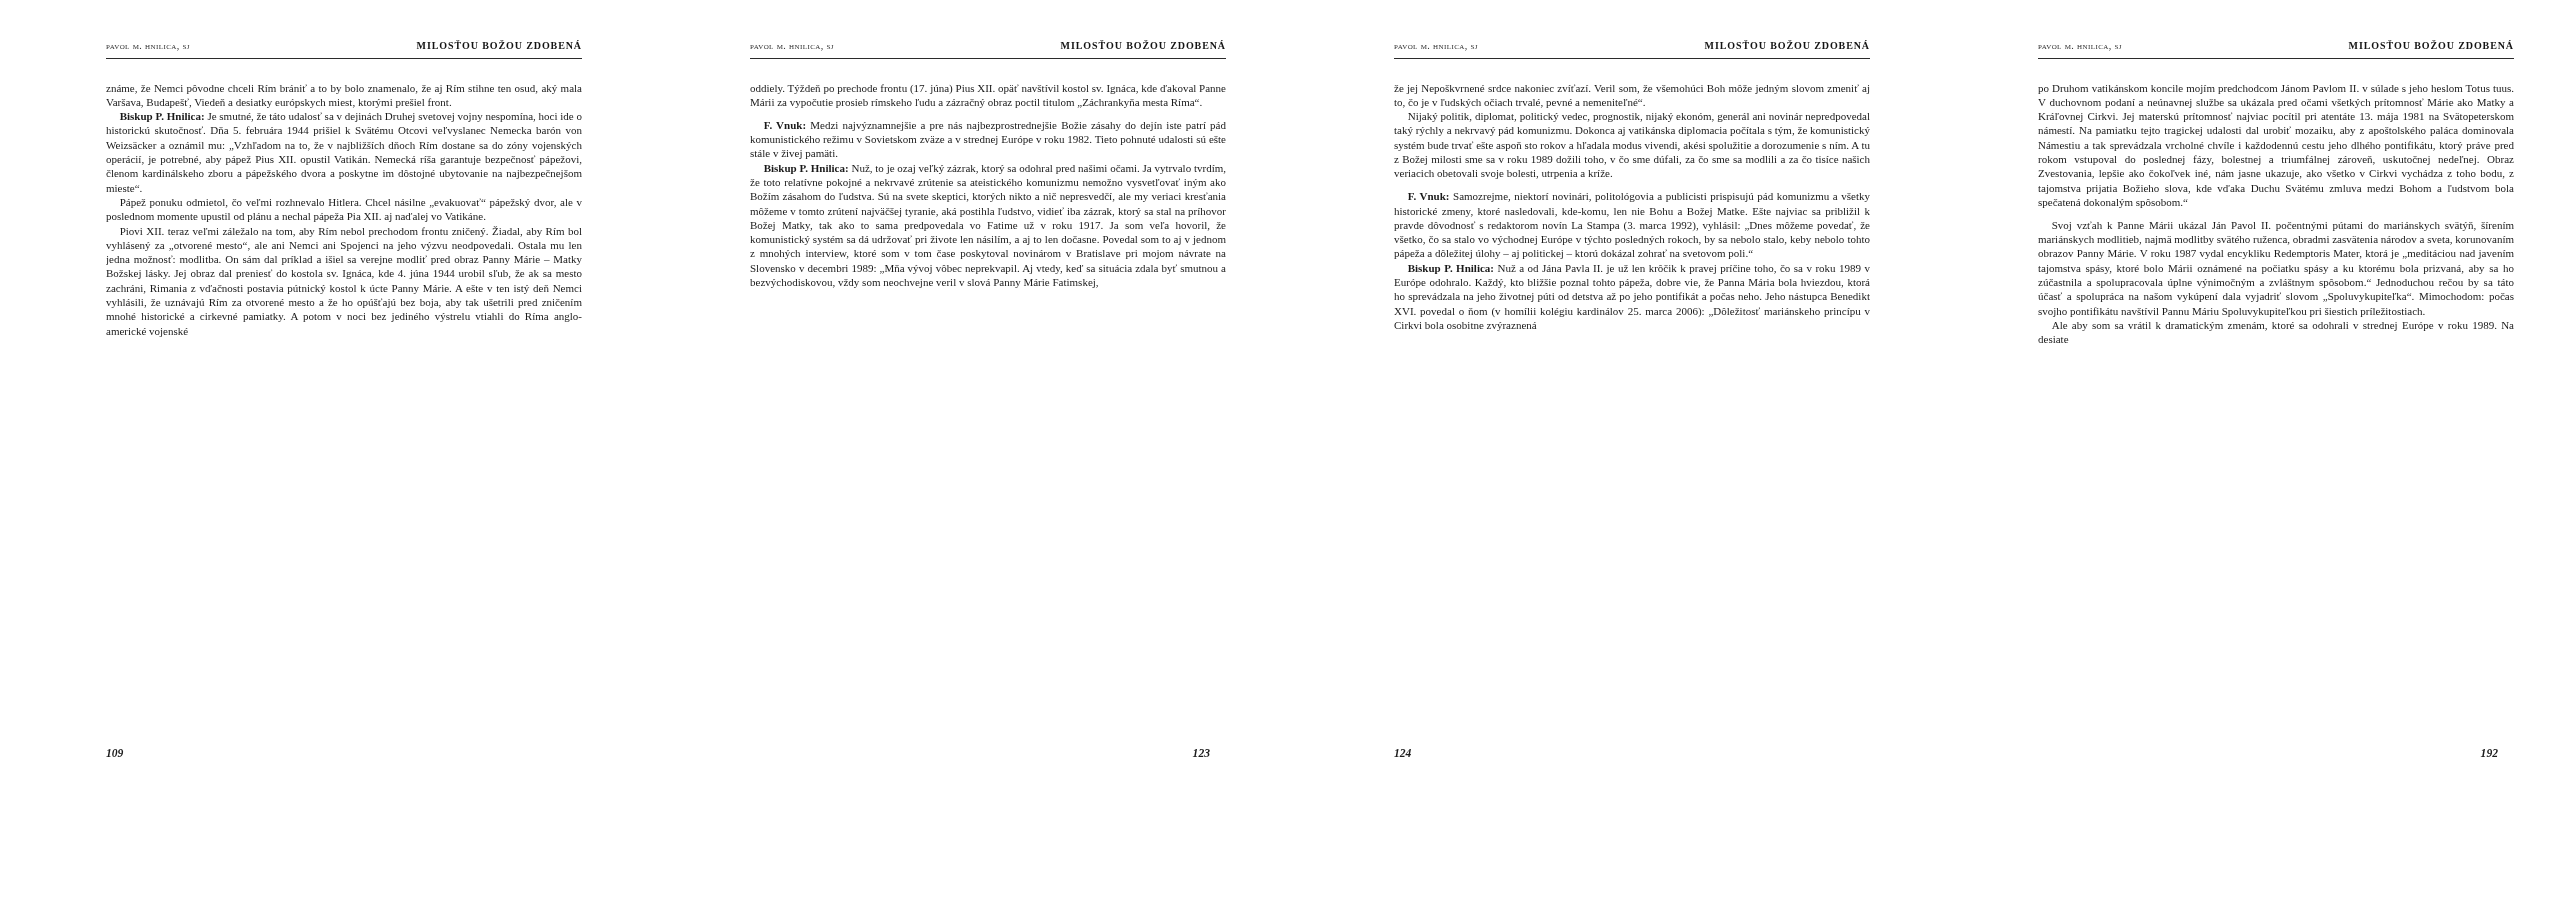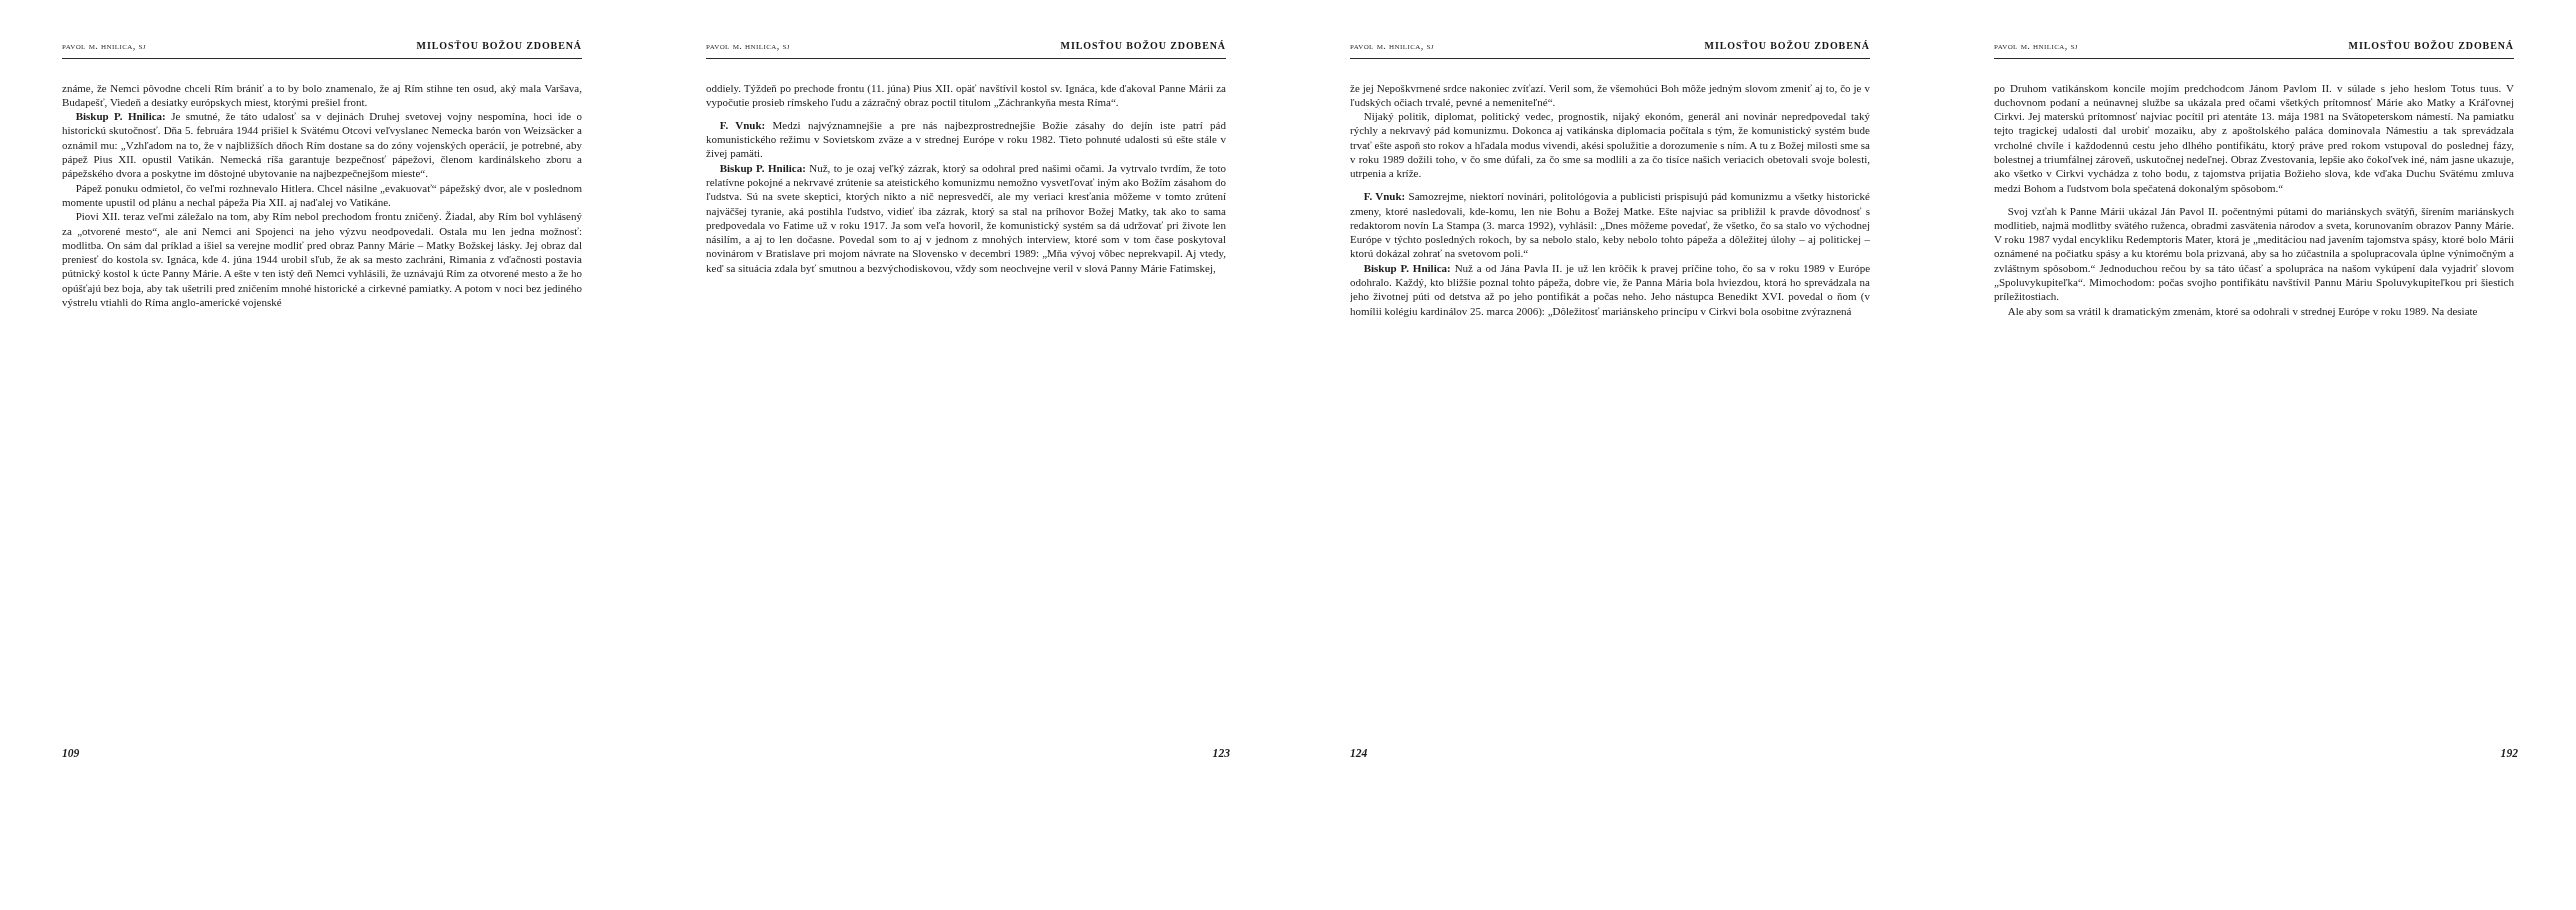--- a/index.html
+++ b/index.html
@@ -18,20 +18,21 @@
     display: flex;
     width: 2576px;
     height: 910px;
   }
   .page {
     position: relative;
     width: 644px;
     height: 786px;
     box-sizing: border-box;
     padding: 36px 62px 34px 62px;
+    margin-left: 44px;
   }
   .page-header {
     display: flex;
     align-items: center;
     justify-content: space-between;
     height: 19px;
     padding-bottom: 2.6px;
     border-bottom: 1.4px solid #2b2b2b;
     margin-bottom: 22px;
   }
@@ -81,21 +82,21 @@
     bottom: 26px;
     font-size: 11.6px;
     font-style: italic;
     font-weight: bold;
     color: #1c1c1c;
   }
   .folio.left {
     left: 62px;
   }
   .folio.right {
-    right: 58px;
+    right: 78px;
   }
 </style>
 </head>
 <body>
 
 <div class="spread">
 
   <div class="page">
     <div class="page-header">
       <div class="hdr-left">Pavol M. Hnilica, SJ</div>
@@ -109,21 +110,21 @@
     </div>
     <div class="folio left">109</div>
   </div>
 
   <div class="page">
     <div class="page-header">
       <div class="hdr-left">Pavol M. Hnilica, SJ</div>
       <div class="hdr-right">Milosťou Božou Zdobená</div>
     </div>
     <div class="body-col">
-      <p class="para noindent"><span>oddiely. Týždeň po prechode frontu (11. júna) Pius XII. opäť navštívil kostol sv. Ignáca, kde ďakoval Panne Márii za vypočutie prosieb rímskeho ľudu a zázračný obraz poctil titulom „Záchrankyňa mesta Ríma“.</span></p>
+      <p class="para noindent"><span>oddiely. Týždeň po prechode frontu (17. júna) Pius XII. opäť navštívil kostol sv. Ignáca, kde ďakoval Panne Márii za vypočutie prosieb rímskeho ľudu a zázračný obraz poctil titulom „Záchrankyňa mesta Ríma“.</span></p>
       <p class="para gap"><span class="speaker">F. Vnuk:</span> <span>Medzi najvýznamnejšie a pre nás najbezprostrednejšie Božie zásahy do dejín iste patrí pád komunistického režimu v Sovietskom zväze a v strednej Európe v roku 1982. Tieto pohnuté udalosti sú ešte stále v živej pamäti.</span></p>
       <p class="para"><span class="speaker">Biskup P. Hnilica:</span> <span>Nuž, to je ozaj veľký zázrak, ktorý sa odohral pred našimi očami. Ja vytrvalo tvrdím, že toto relatívne pokojné a nekrvavé zrútenie sa ateistického komunizmu nemožno vysvetľovať iným ako Božím zásahom do ľudstva. Sú na svete skeptici, ktorých nikto a nič nepresvedčí, ale my veriaci kresťania môžeme v tomto zrútení najväčšej tyranie, aká postihla ľudstvo, vidieť iba zázrak, ktorý sa stal na príhovor Božej Matky, tak ako to sama predpovedala vo Fatime už v roku 1917. Ja som veľa hovoril, že komunistický systém sa dá udržovať pri živote len násilím, a aj to len dočasne. Povedal som to aj v jednom z mnohých interview, ktoré som v tom čase poskytoval novinárom v Bratislave pri mojom návrate na Slovensko v decembri 1989: „Mňa vývoj vôbec neprekvapil. Aj vtedy, keď sa situácia zdala byť smutnou a bezvýchodiskovou, vždy som neochvejne veril v slová Panny Márie Fatimskej,</span></p>
     </div>
     <div class="folio right">123</div>
   </div>
 
   <div class="page">
     <div class="page-header">
       <div class="hdr-left">Pavol M. Hnilica, SJ</div>
       <div class="hdr-right">Milosťou Božou Zdobená</div>

